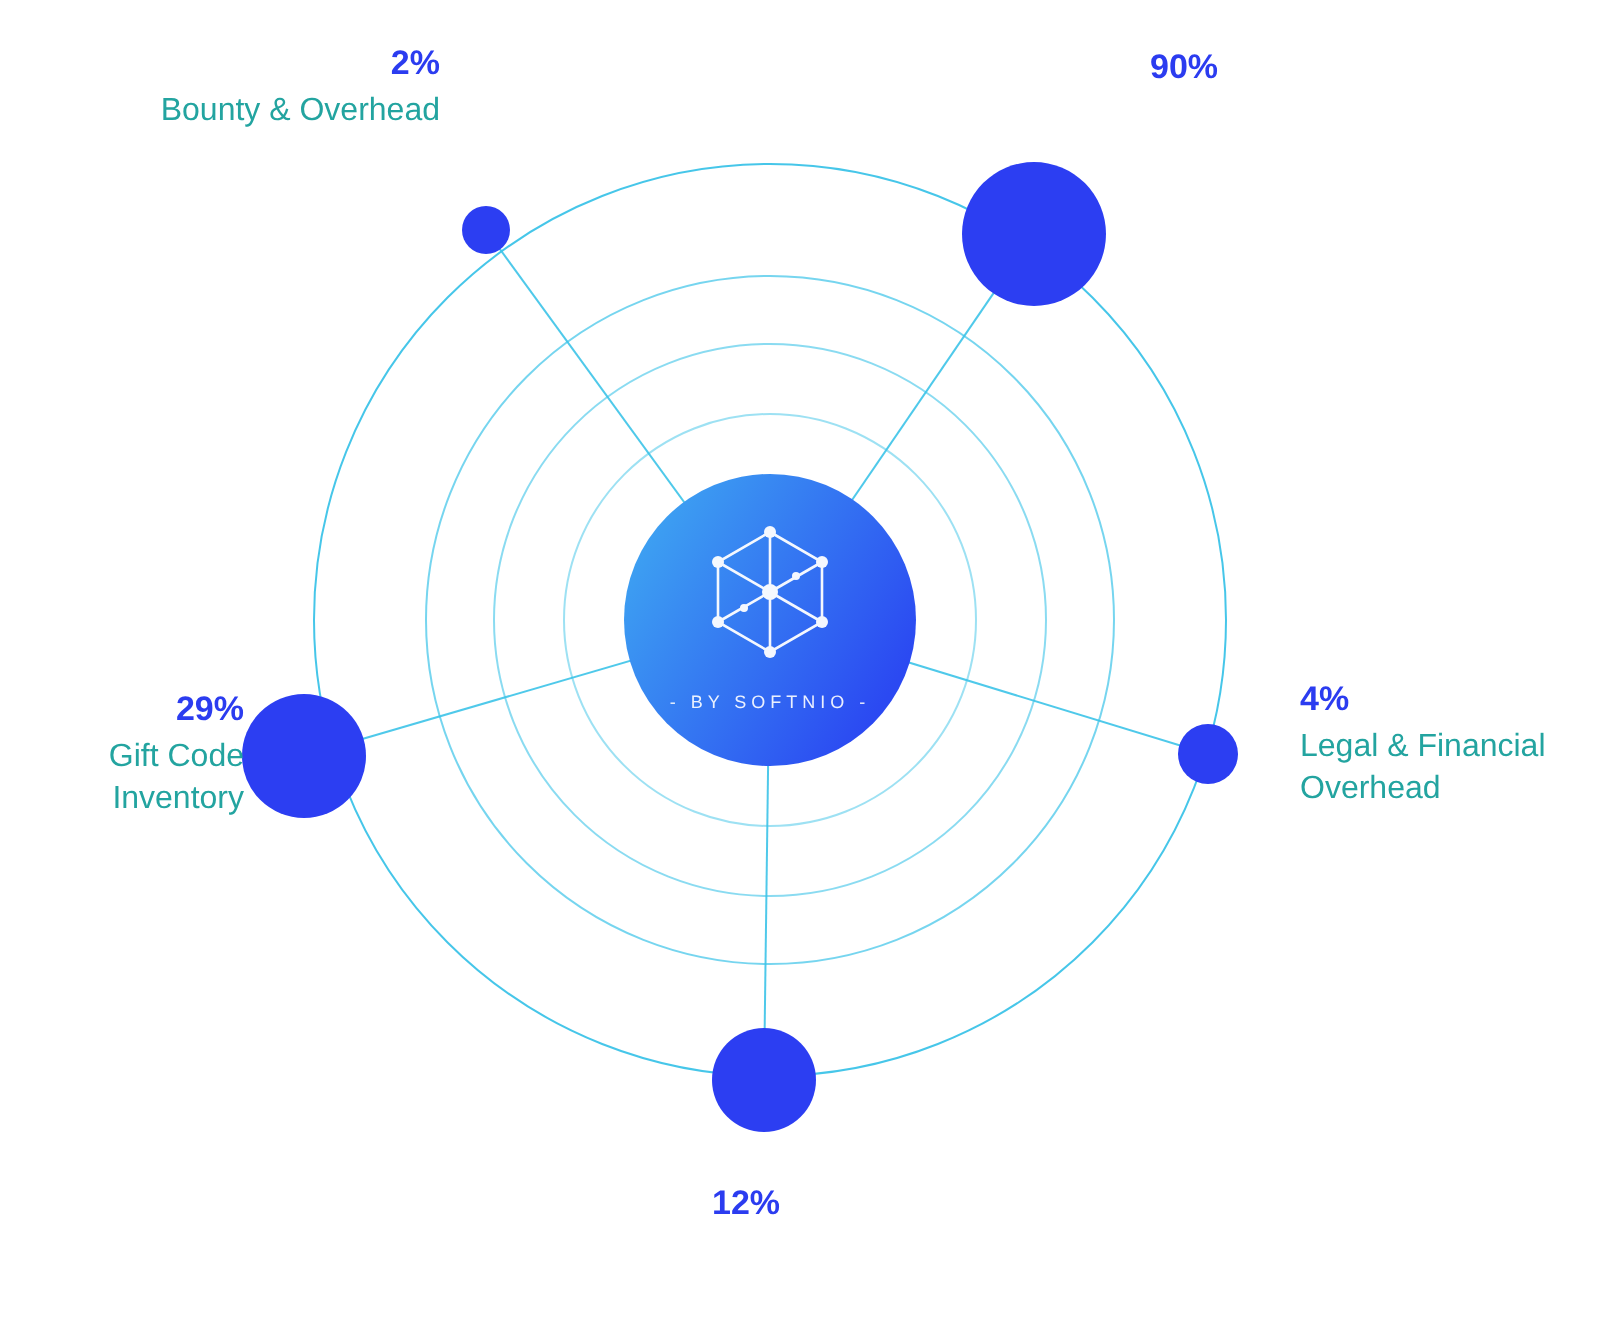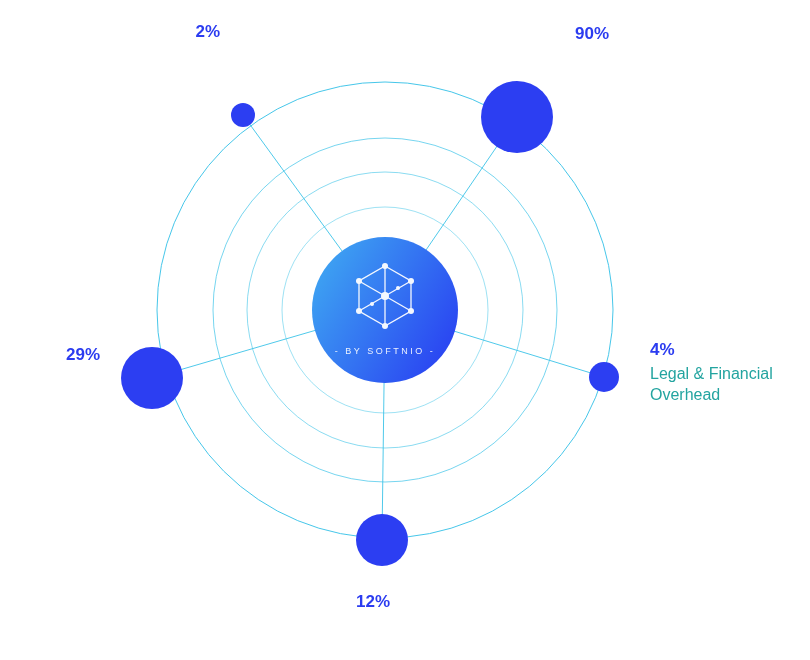--- a/index.html
+++ b/index.html
@@ -8,21 +8,21 @@
   .stage svg{position:absolute;left:0;top:0;}
 
   .callout{position:absolute;}
   .callout .pct{font-size:17px;font-weight:700;color:#2b3cf0;margin-bottom:3px;}
   .callout .lbl{font-size:16px;color:#23a4a0;line-height:1.32;white-space:pre-line;}
 
   .co-bounty{top:22px;right:590px;text-align:right;}
   .co-branding{top:24px;left:575px;text-align:left;}
   .co-legal{top:340px;left:650px;text-align:left;}
   .co-it{top:592px;left:356px;text-align:center;}
-  .co-gift{top:345px;right:710px;text-align:right;}
+  .co-gift{top:345px;right:688px;text-align:right;}
 
   .center-caption{letter-spacing:2.5px;font-size:9px;fill:rgba(255,255,255,0.9);font-family:"Liberation Sans",sans-serif;}
 </style>
 </head>
 <body>
 
 <div class="stage">
 
   <svg width="810" height="660" viewBox="0 0 810 660">
     <defs>
@@ -76,33 +76,36 @@
       <circle cx="243" cy="115" r="12"></circle>
       <circle cx="517" cy="117" r="36"></circle>
       <circle cx="604" cy="377" r="15"></circle>
       <circle cx="382" cy="540" r="26"></circle>
       <circle cx="152" cy="378" r="31"></circle>
     </g>
   </svg>
 
   <div class="callout co-bounty">
     <div class="pct">2%</div>
+    <div class="lbl">Bounty &amp; Overhead</div>
   </div>
 
   <div class="callout co-branding">
     <div class="pct">90%</div>
   </div>
 
   <div class="callout co-legal">
     <div class="pct">4%</div>
     <div class="lbl">Legal &amp; Financial
 Overhead</div>
   </div>
 
   <div class="callout co-it">
     <div class="pct">12%</div>
   </div>
 
   <div class="callout co-gift">
     <div class="pct">29%</div>
+    <div class="lbl">Gift Code
+Inventory</div>
   </div>
 
 </div>
 
 </body></html>

